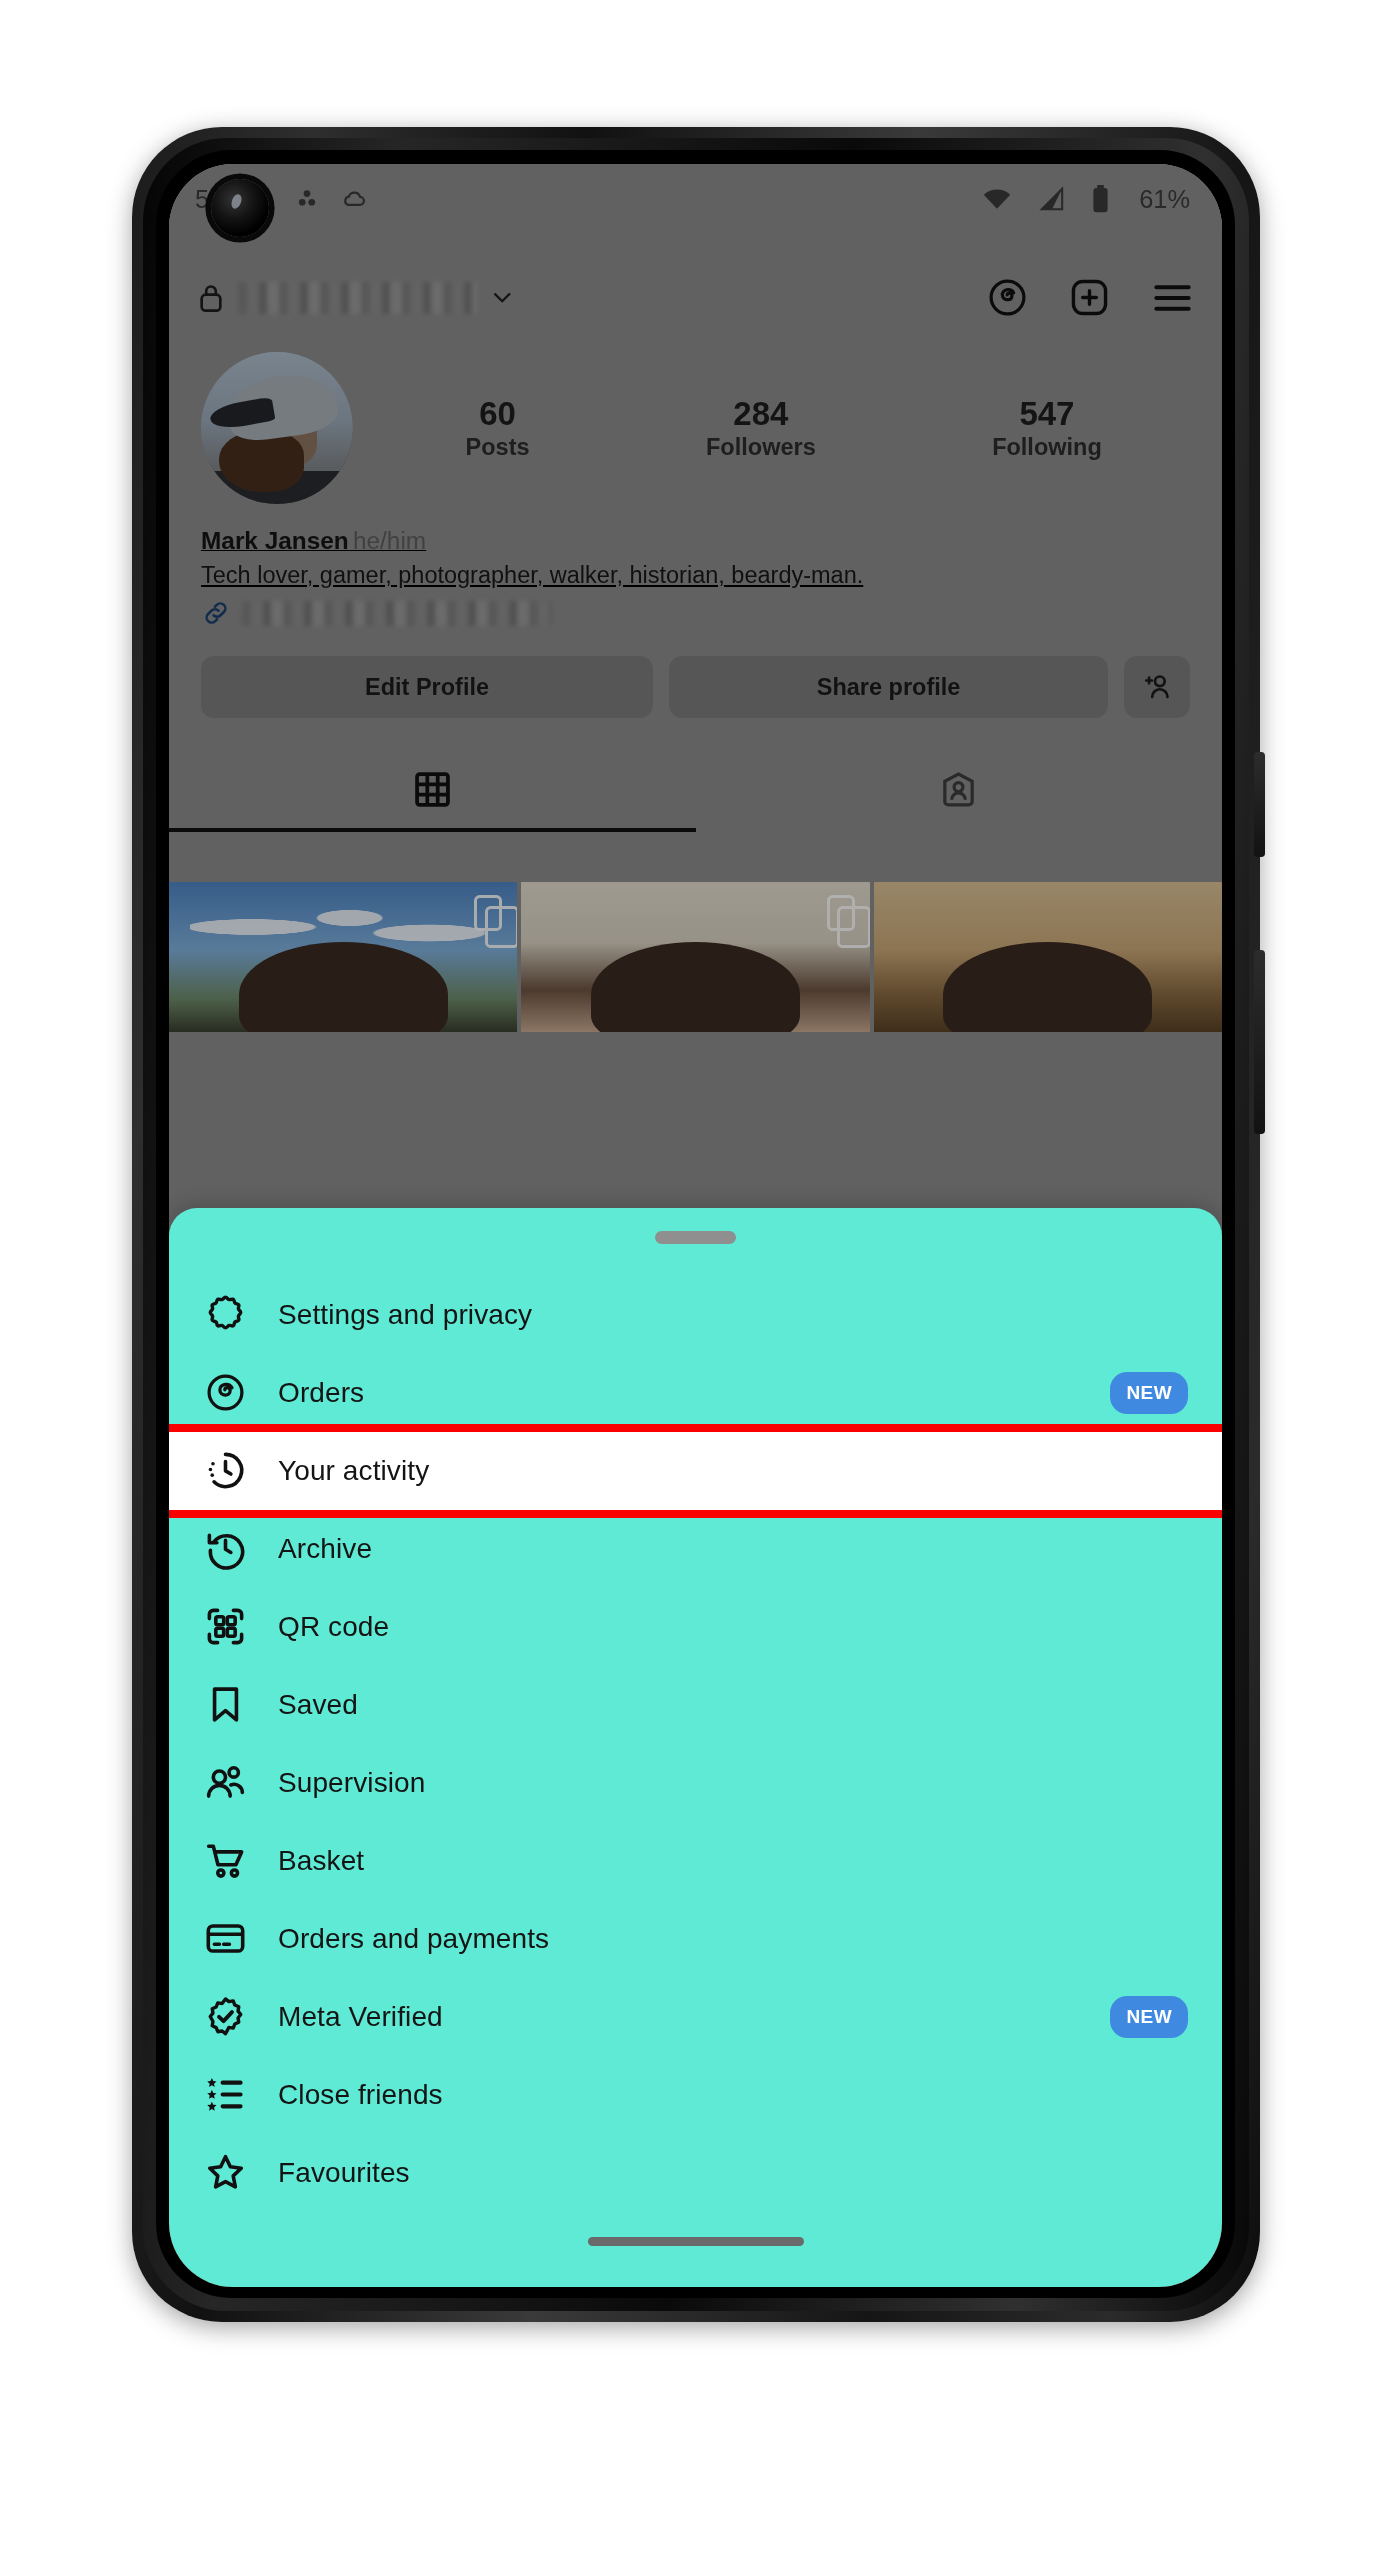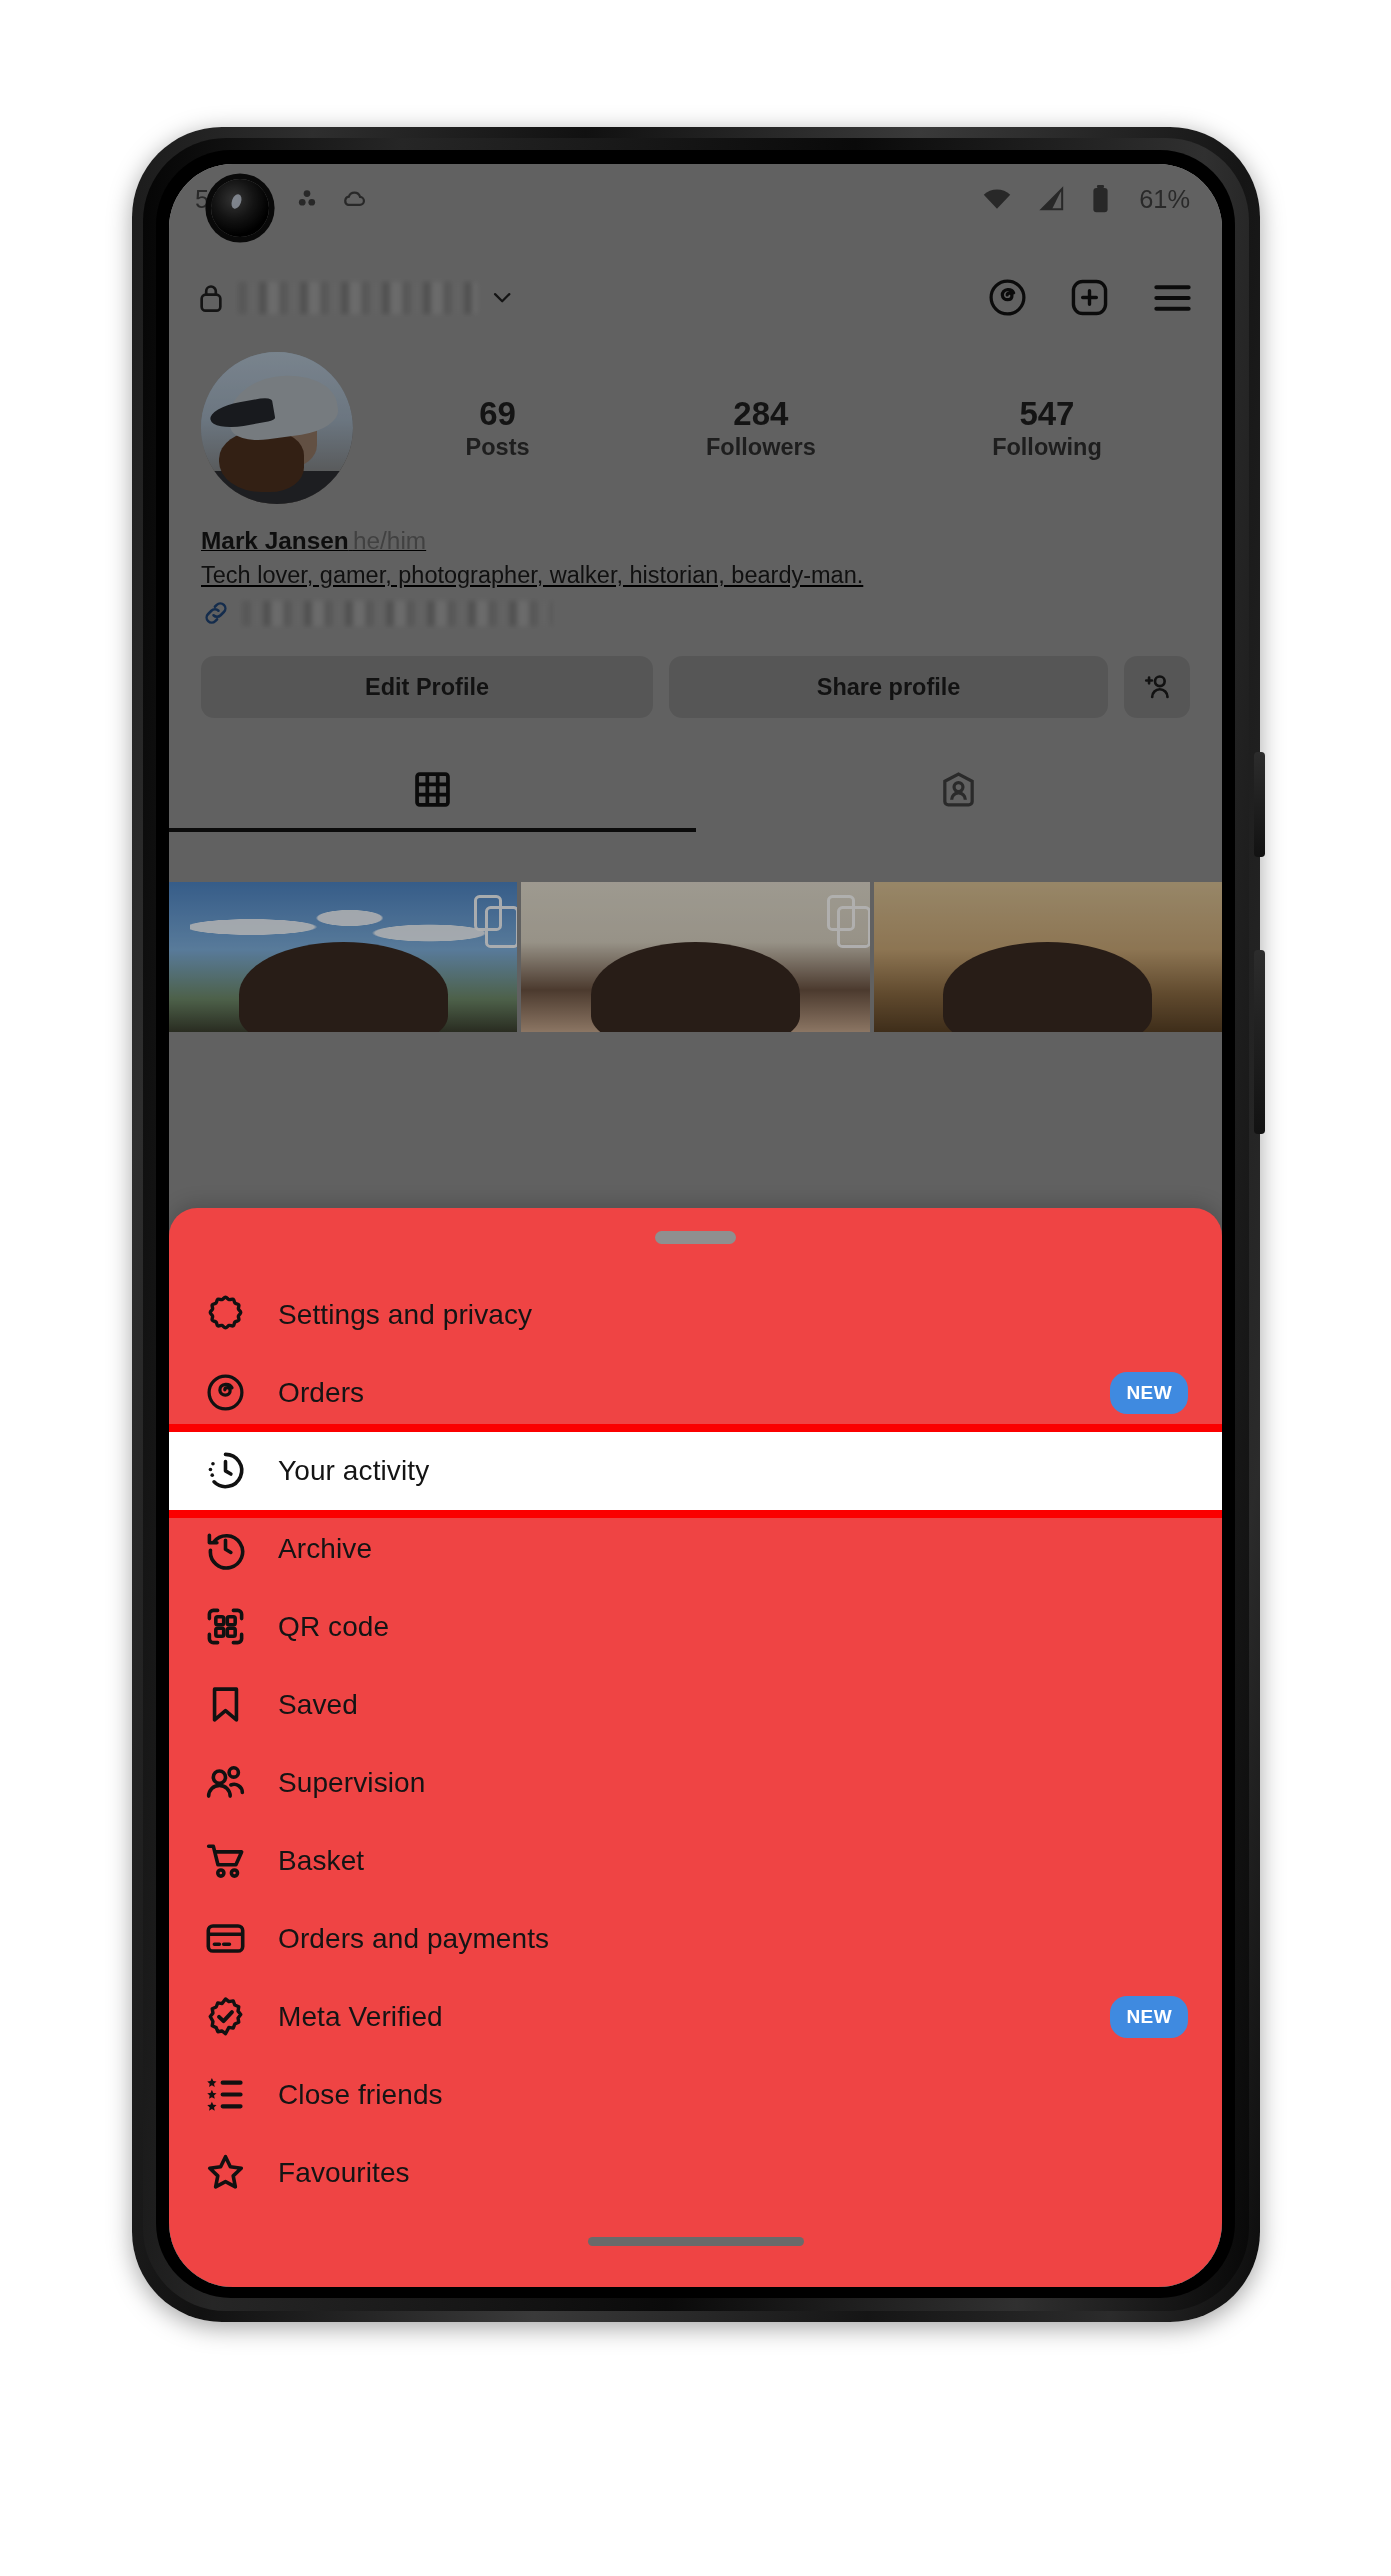--- a/index.html
+++ b/index.html
@@ -151,21 +151,21 @@
   .multi-badge::after{
     content:""; position:absolute; left:7.5px; top:7.5px; width:28px; height:36px;
     border:3.8px solid #fff; border-radius:5.6px;
   }
 
   .scrim{ position:absolute; inset:0; background:rgba(0,0,0,.30); }
 
   
   .sheet{
     position:absolute; left:0; bottom:0; width:1053px; height:1079px;
-    background:#ef4444; border-radius:28px 28px 64px 64px;
+    background:#5eead4; border-radius:28px 28px 64px 64px;
     box-shadow:0 -3.8px 19px rgba(0,0,0,.18);
   }
   .drag-handle{
     width:81px; height:13px; border-radius:7.5px; background:#8f8f8f;
     margin:22.6px auto 0 auto;
   }
   .menu{ margin-top:32px; }
   .menu-row{
     position:relative; height:78px; display:flex; align-items:center;
     padding-left:34px; padding-right:34px;
@@ -288,21 +288,21 @@
         <div class="avatar">
           <div class="sky"></div>
             <div class="body"></div>
             <div class="face"></div>
           <div class="beard"></div>
             <div class="cap"></div>
             <div class="brim"></div>
         </div>
         <div class="stats">
           <div class="stat">
-            <div class="stat-num">69</div>
+            <div class="stat-num">60</div>
             <div class="stat-lbl">Posts</div>
           </div>
           <div class="stat">
             <div class="stat-num">284</div>
             <div class="stat-lbl">Followers</div>
           </div>
           <div class="stat">
             <div class="stat-num">547</div>
             <div class="stat-lbl">Following</div>
           </div>

